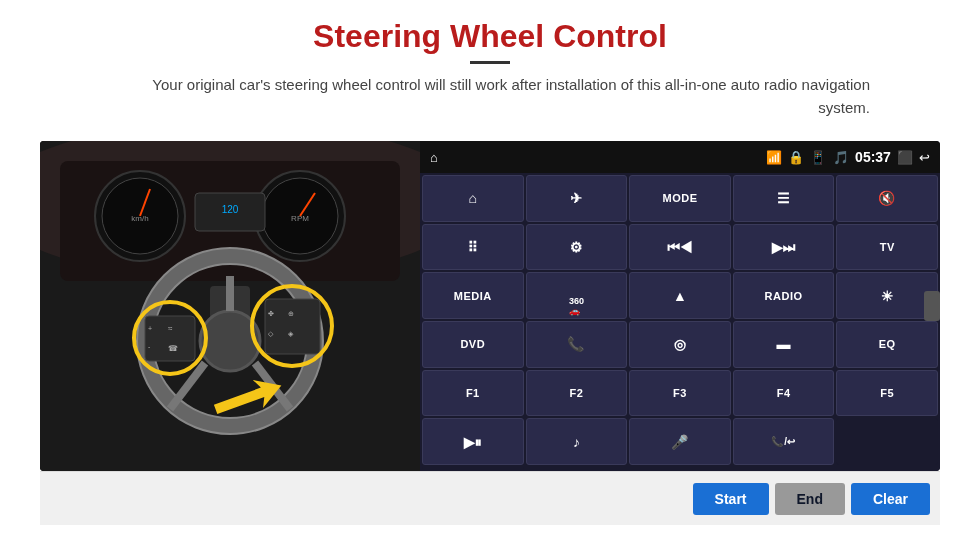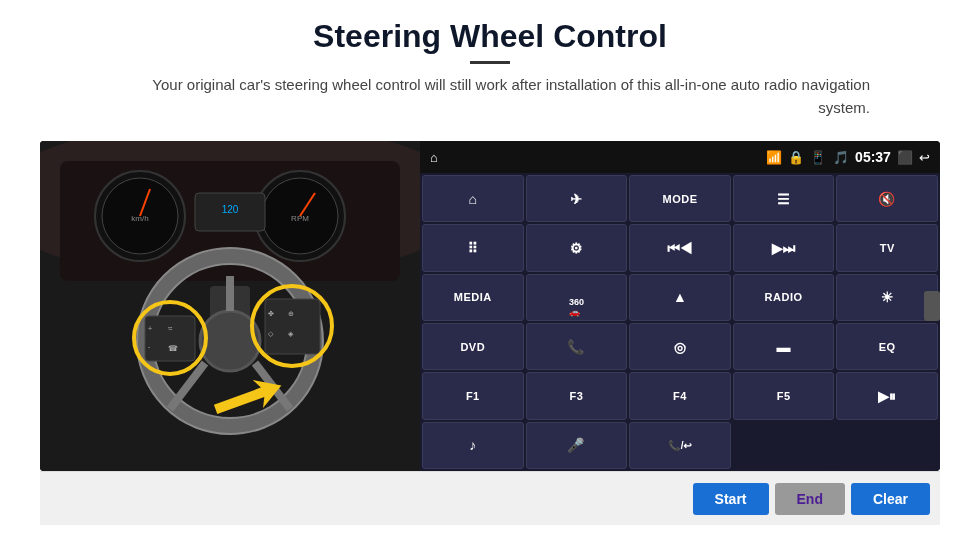--- a/index.html
+++ b/index.html
@@ -22,21 +22,21 @@
     }
 
     .title-section {
       text-align: center;
       margin-bottom: 8px;
     }
 
     .main-title {
       font-size: 32px;
       font-weight: 900;
-      color: #0f172a;
+      color: #b91c1c;
       margin-bottom: 6px;
     }
 
     .title-divider {
       width: 40px;
       height: 3px;
       background: #333;
       margin: 0 auto 10px;
     }
 
@@ -180,21 +180,21 @@
       border: none;
     }
 
     .btn-start {
       background: #1a6fd4;
       color: #fff;
     }
 
     .btn-end {
       background: #999;
-      color: #4c1d95;
+      color: #0f172a;
     }
 
     .btn-clear {
       background: #1a6fd4;
       color: #fff;
     }
 
     
     .scroll-indicator {
       position: absolute;
@@ -357,20 +357,23 @@
             <span class="btn-icon">▬</span>
           </div>
         <div class="grid-btn">
             <span class="btn-text">EQ</span>
           </div>
         <div class="grid-btn">
             <span class="btn-text">F1</span>
           </div>
 
         <div class="grid-btn">
+            <span class="btn-text">F2</span>
+          </div>
+        <div class="grid-btn">
             <span class="btn-text">F3</span>
           </div>
         <div class="grid-btn">
             <span class="btn-text">F4</span>
           </div>
         <div class="grid-btn">
             <span class="btn-text">F5</span>
           </div>
         <div class="grid-btn">
             <span class="btn-icon">▶⏸</span>

